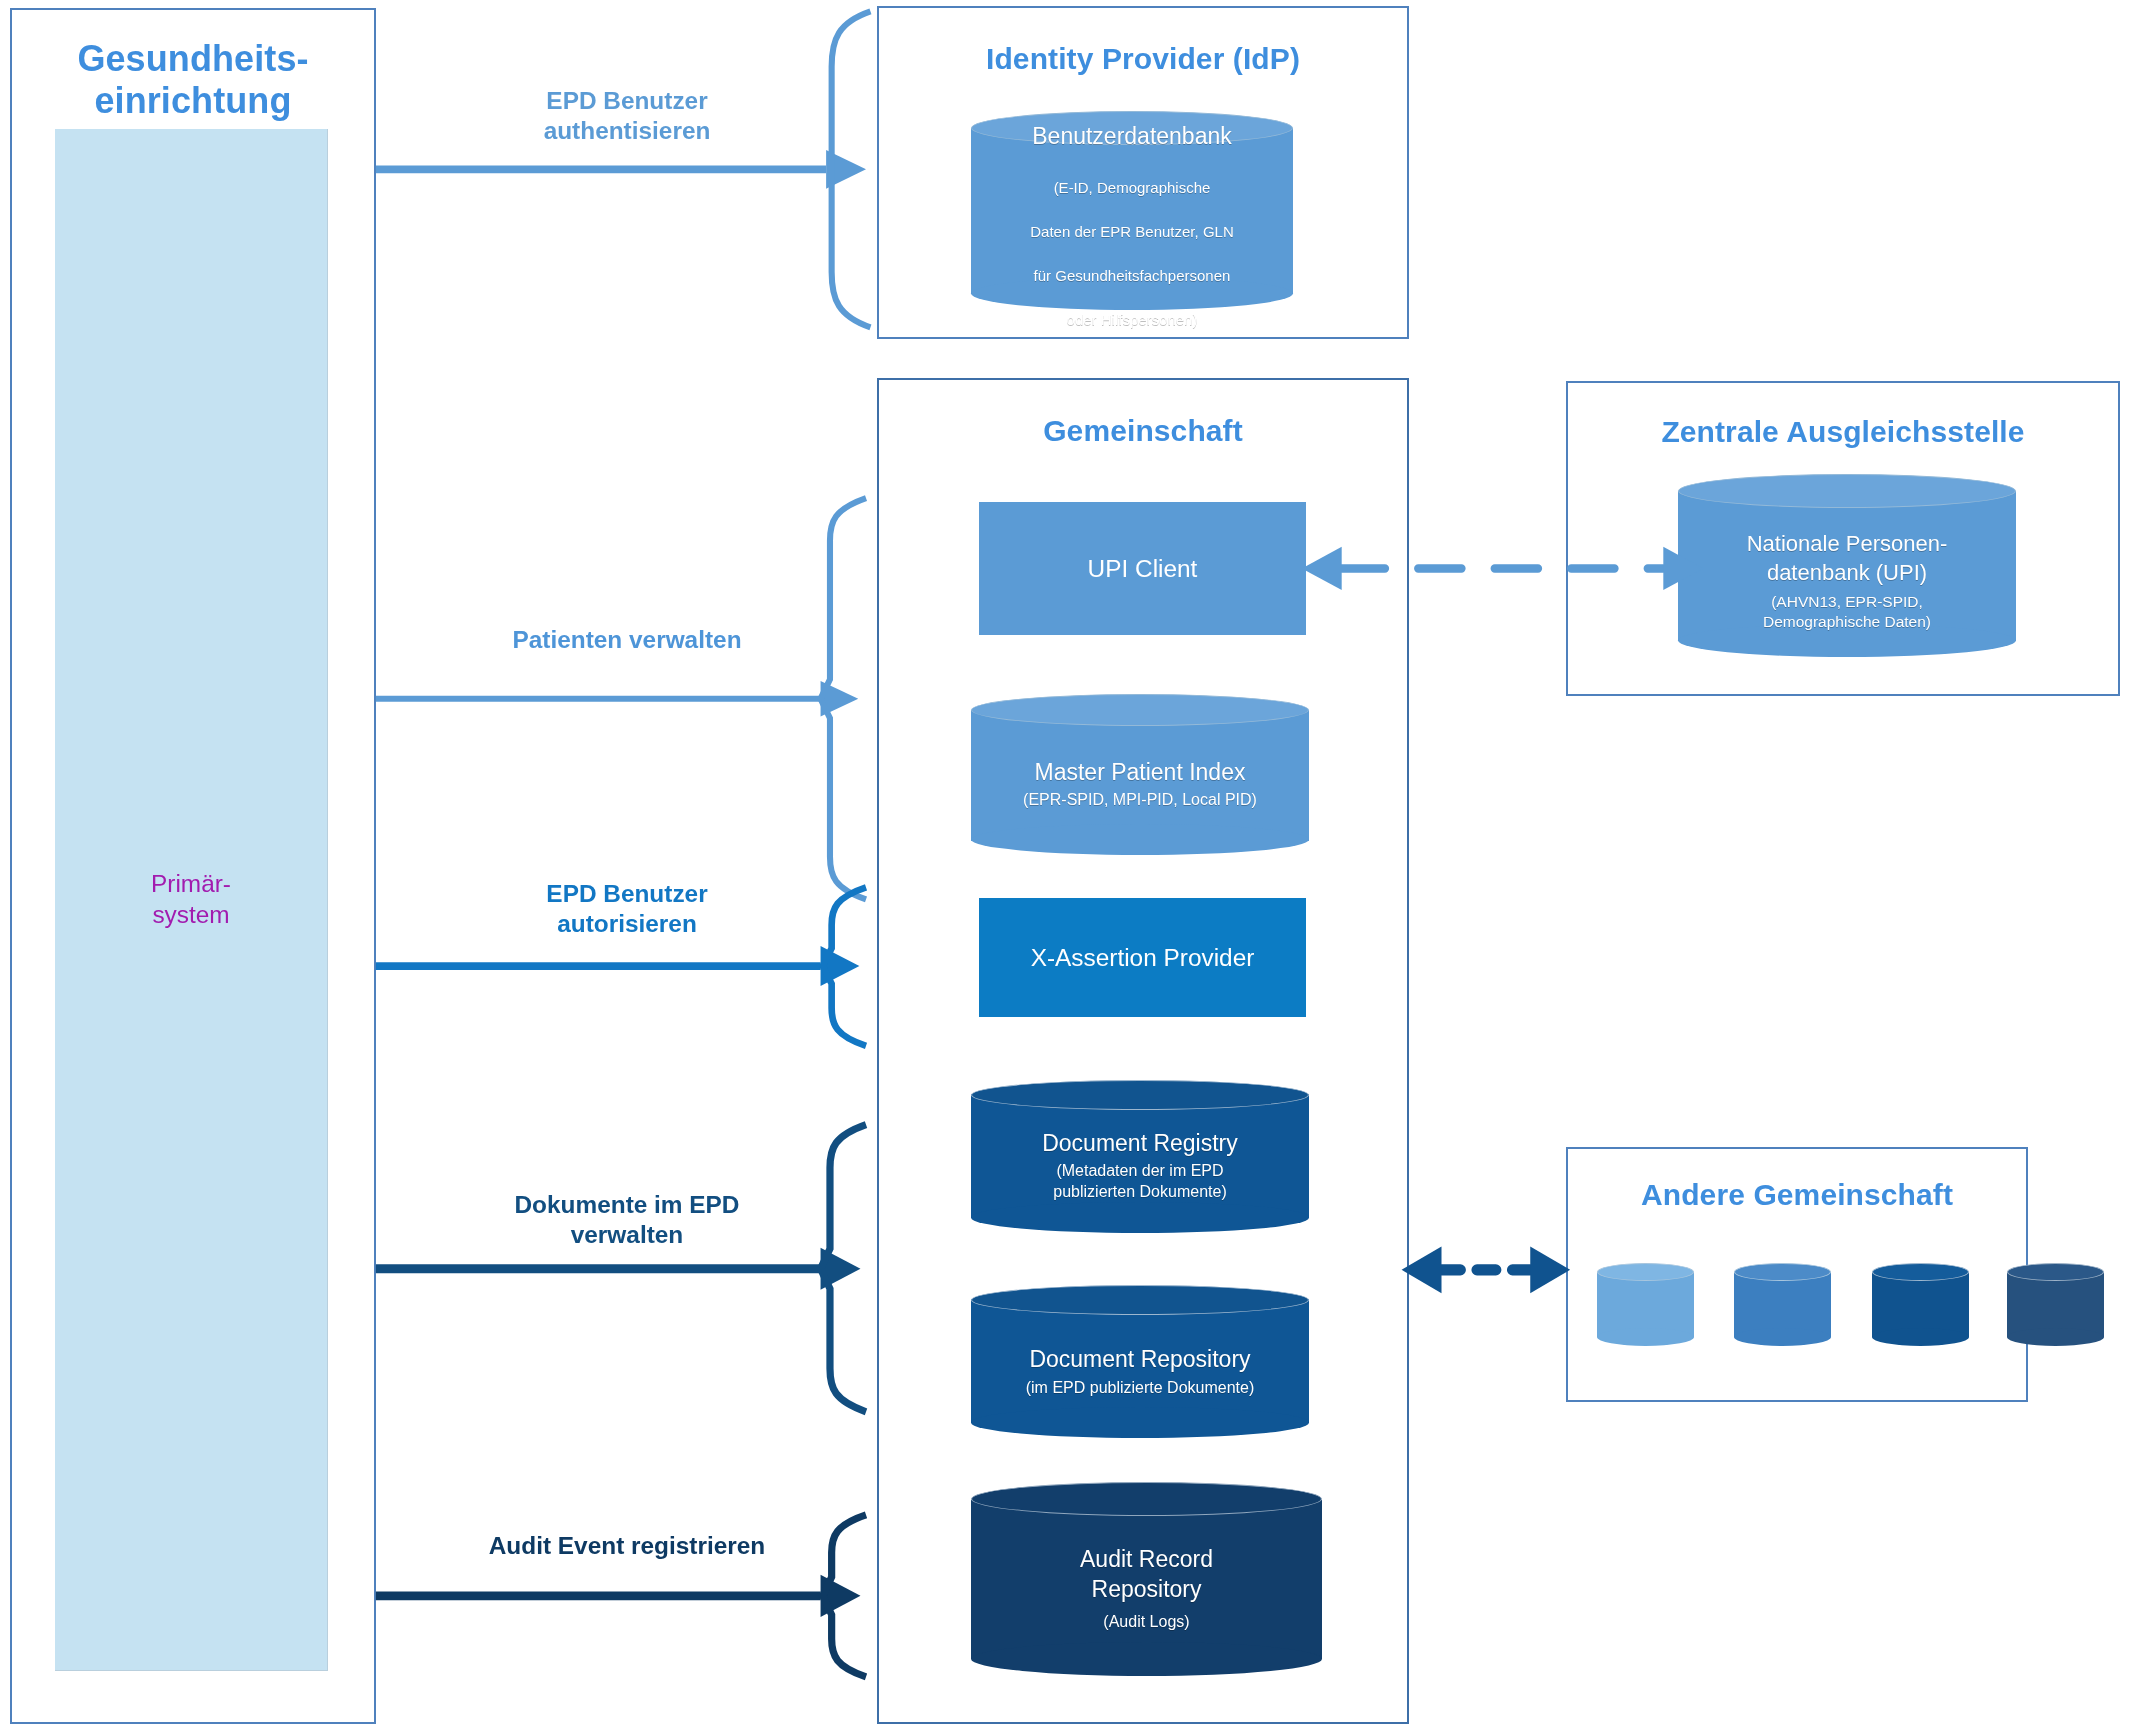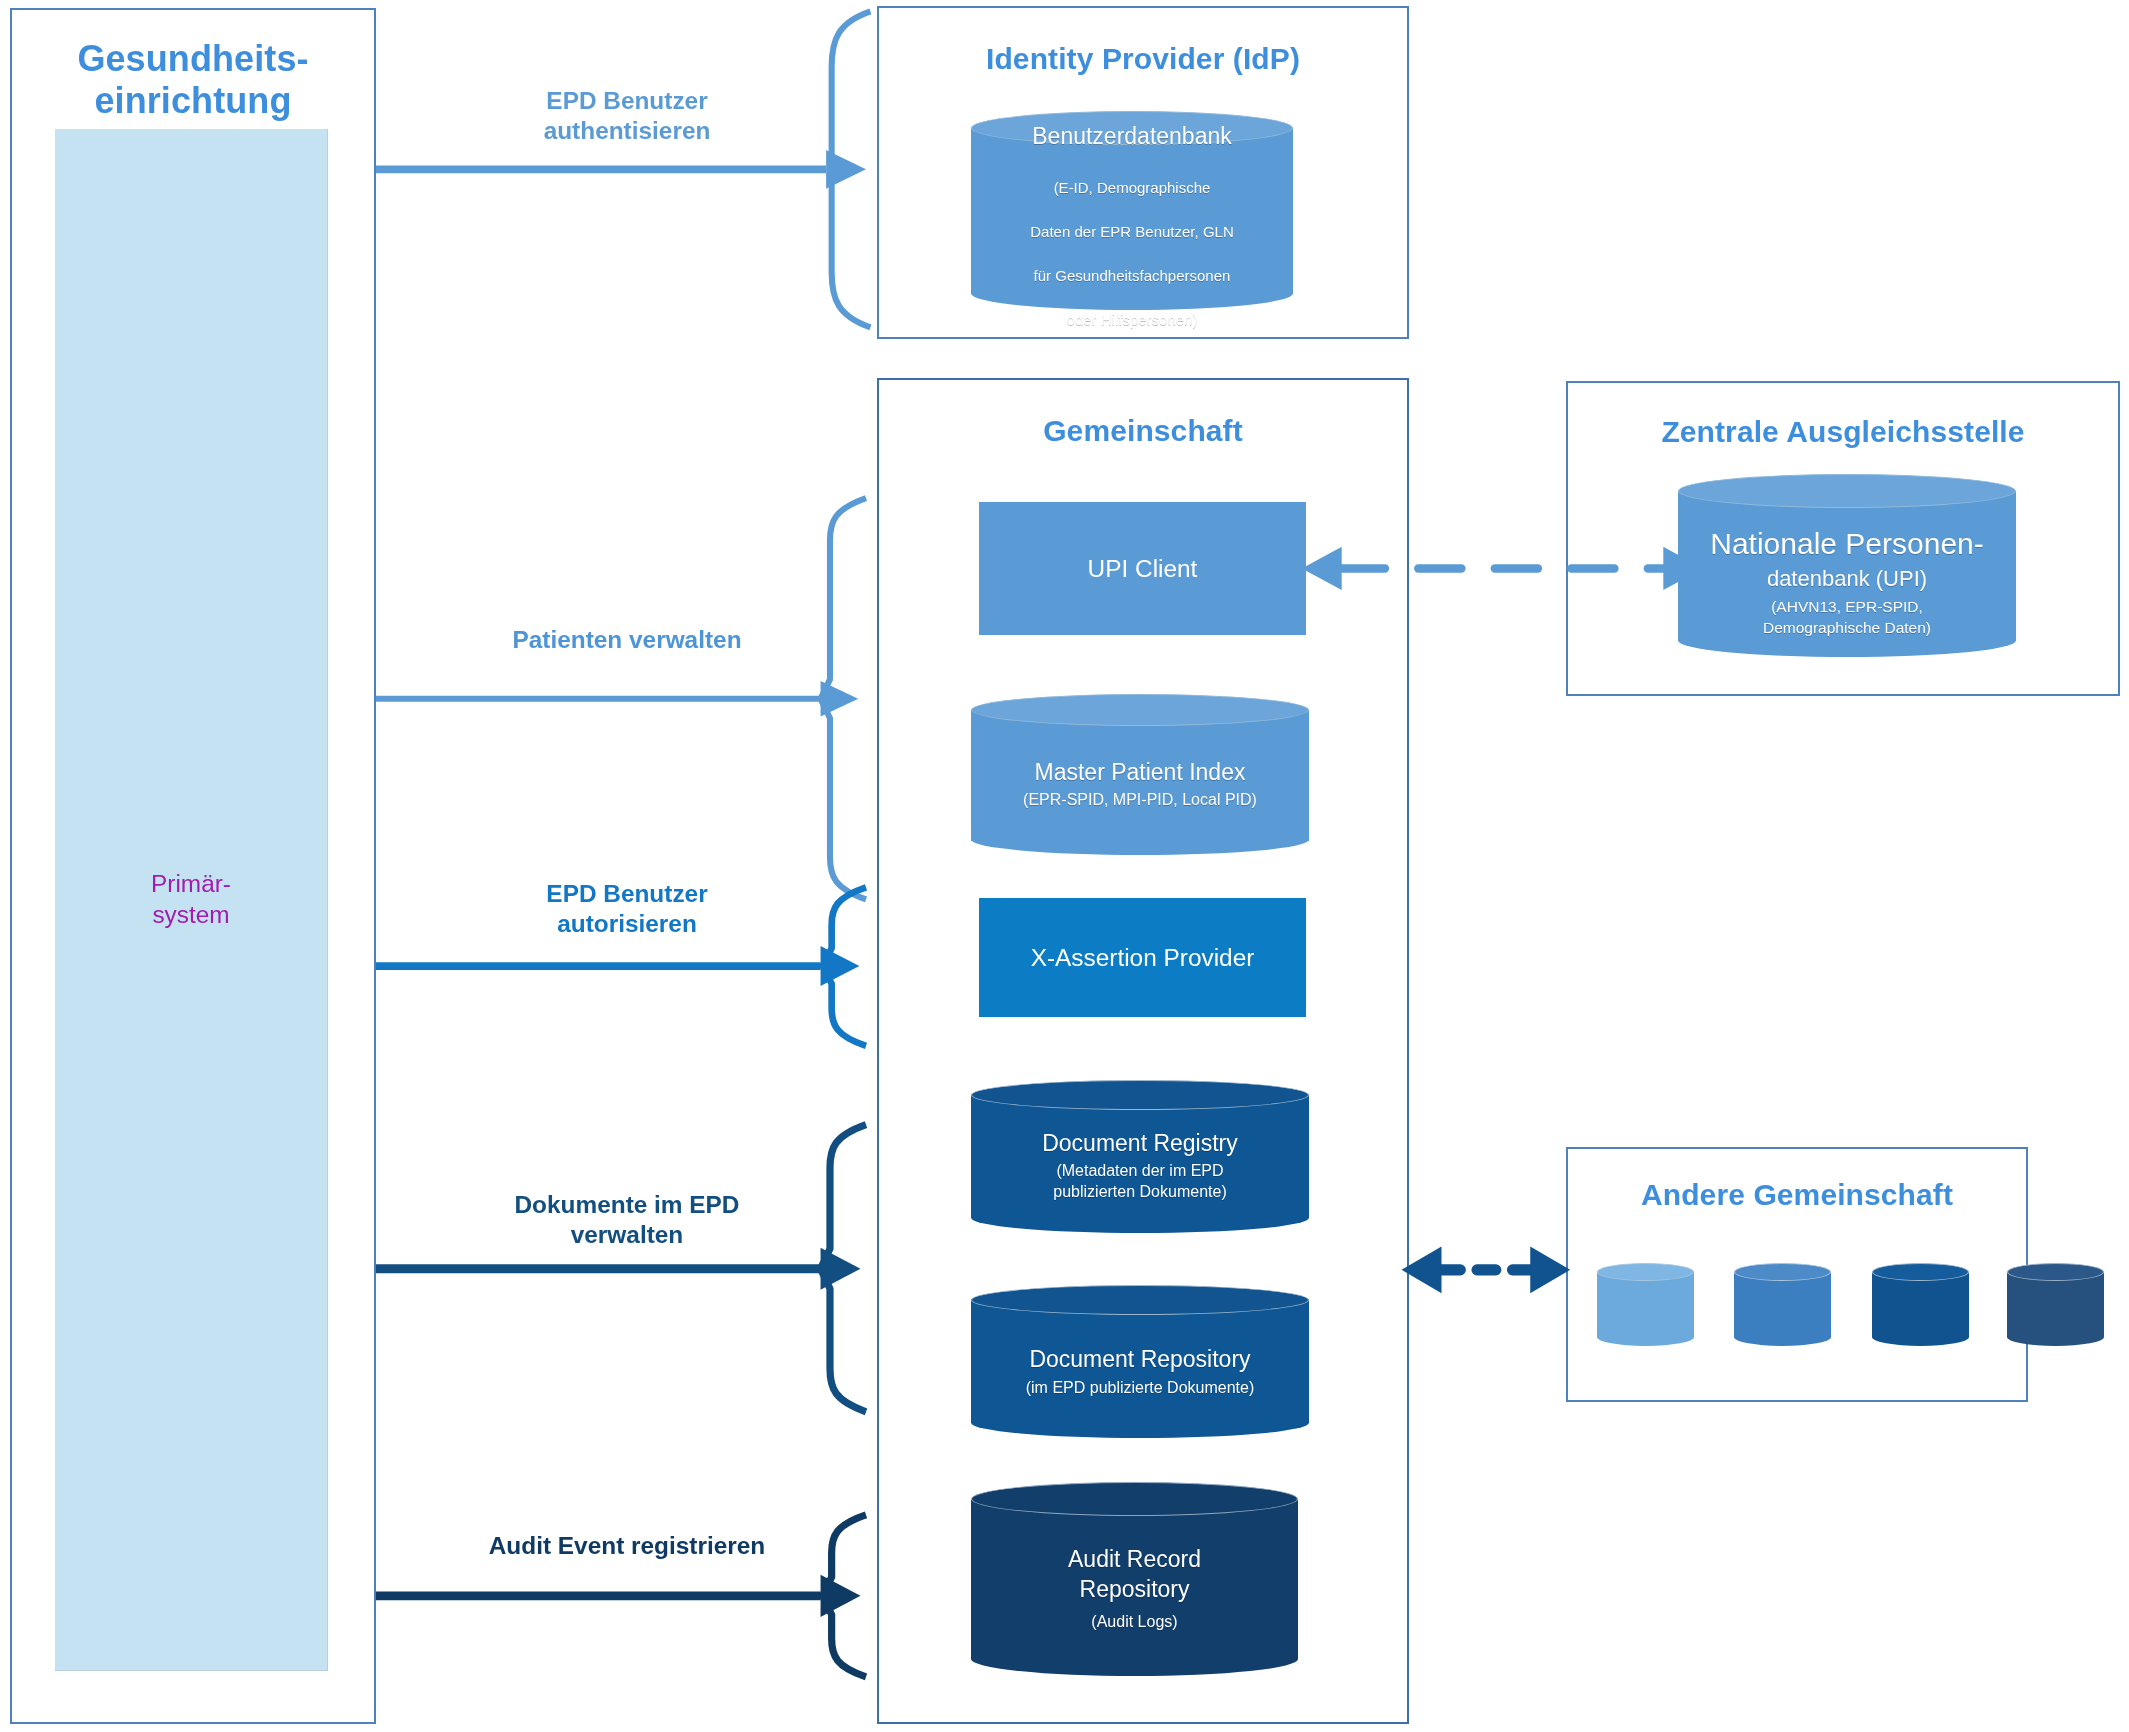--- a/index.html
+++ b/index.html
@@ -126,21 +126,21 @@
   <div class="cyl" style="left:971px;top:1285px;width:338px;height:152px;">
     <div class="body" style="top:14.4px;height:123px;background:#0F5695;"></div>
     <div class="top" style="top:0;height:30px;background:#11548f;border:1.1px solid #9db7cf;box-sizing:border-box;"></div>
     <div class="bot" style="top:122px;height:30.5px;background:#0F5695;"></div>
     <div class="lbl" style="top:39px;height:94px;">
       <div class="t1" style="font-size:23px;margin-bottom:3.3px;">Document Repository</div>
       <div class="t2" style="font-size:16px;">(im EPD publizierte Dokumente)</div>
     </div>
   </div>
 
-  <div class="cyl" style="left:971px;top:1482px;width:327px;height:194px;">
+  <div class="cyl" style="left:971px;top:1482px;width:327px;height:194px;padding-left:24px;">
     <div class="body" style="top:18px;height:159px;background:#123E6B;"></div>
     <div class="top" style="top:0;height:34px;background:#123E6B;border:1.1px solid #8fa6bd;box-sizing:border-box;"></div>
     <div class="bot" style="top:160px;height:34px;background:#123E6B;"></div>
     <div class="lbl" style="top:42px;height:128px;">
       <div class="t1" style="font-size:23px;">Audit Record</div>
       <div class="t1" style="font-size:23px;margin-bottom:6.7px;">Repository</div>
       <div class="t2" style="font-size:16px;">(Audit Logs)</div>
     </div>
   </div>
 
@@ -148,21 +148,21 @@
     <div class="zone-title" style="top:31px;left:0;font-size:30px;text-align:center;">
       <span>Zentrale Ausgleichsstelle</span>
     </div>
   </div>
 
   <div class="cyl" style="left:1678px;top:474px;width:338px;height:183px;">
     <div class="body" style="top:16.6px;height:150px;background:#5B9BD5;"></div>
     <div class="top" style="top:0;height:34px;background:#6BA5DA;border:1.1px solid #93b9d8;box-sizing:border-box;"></div>
     <div class="bot" style="top:150px;height:33px;background:#5B9BD5;"></div>
     <div class="lbl" style="top:39px;height:136px;">
-      <div class="t1" style="font-size:30px;">Nationale Personen-</div>
+      <div class="t1" style="font-size:22px;">Nationale Personen-</div>
       <div class="t1" style="font-size:22px;margin-bottom:4.4px;">datenbank (UPI)</div>
       <div class="t2" style="font-size:15.5px;">(AHVN13, EPR-SPID,</div>
       <div class="t2" style="font-size:15.5px;">Demographische Daten)</div>
     </div>
   </div>
 
   <div class="box outline-light" style="left:1566px;top:1147px;width:462px;height:255px;">
     <div class="zone-title" style="top:28px;left:0;font-size:30px;">
       <span>Andere Gemeinschaft</span>
     </div>

